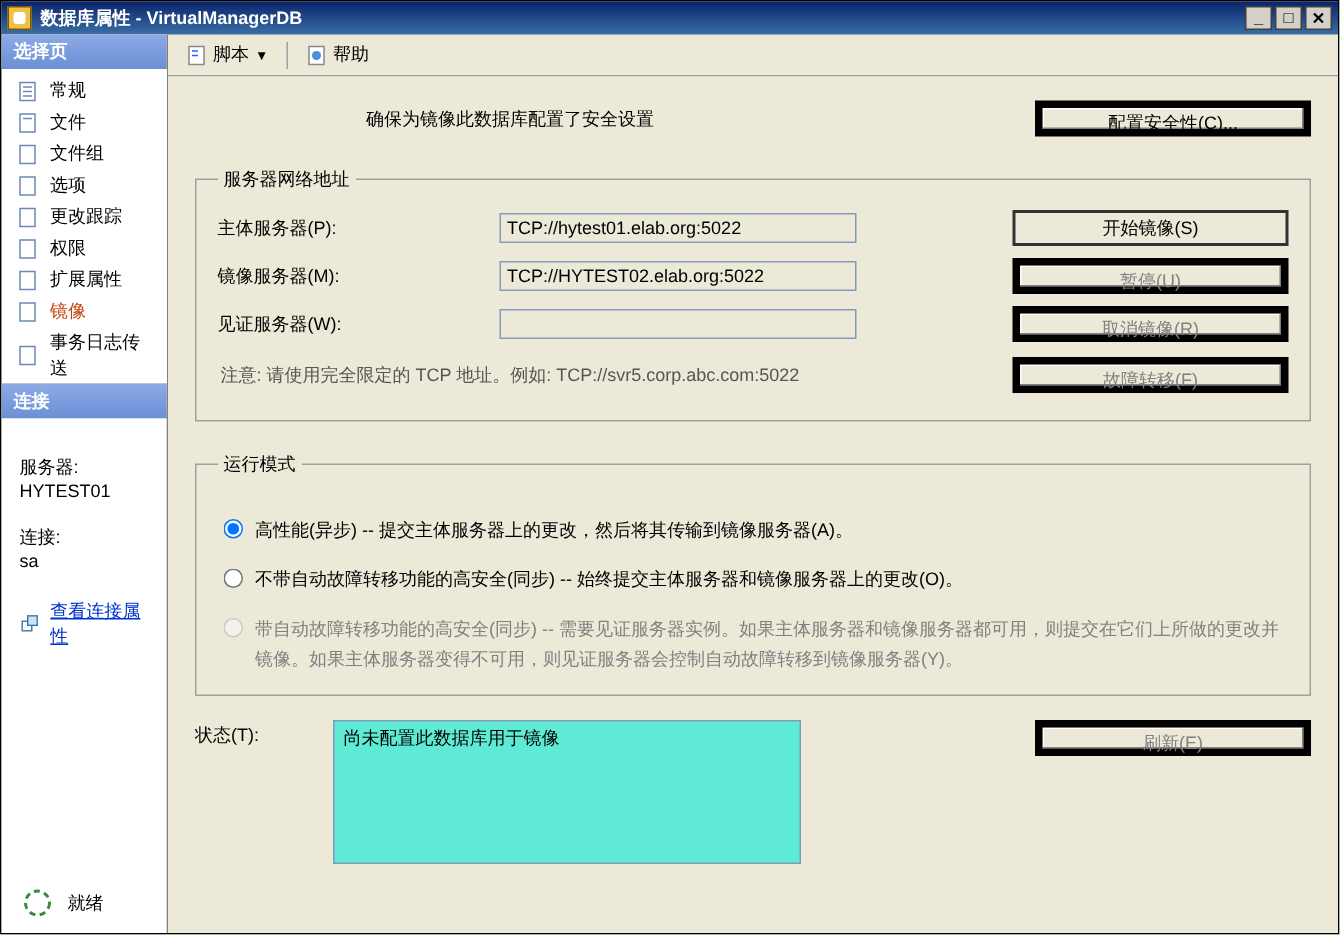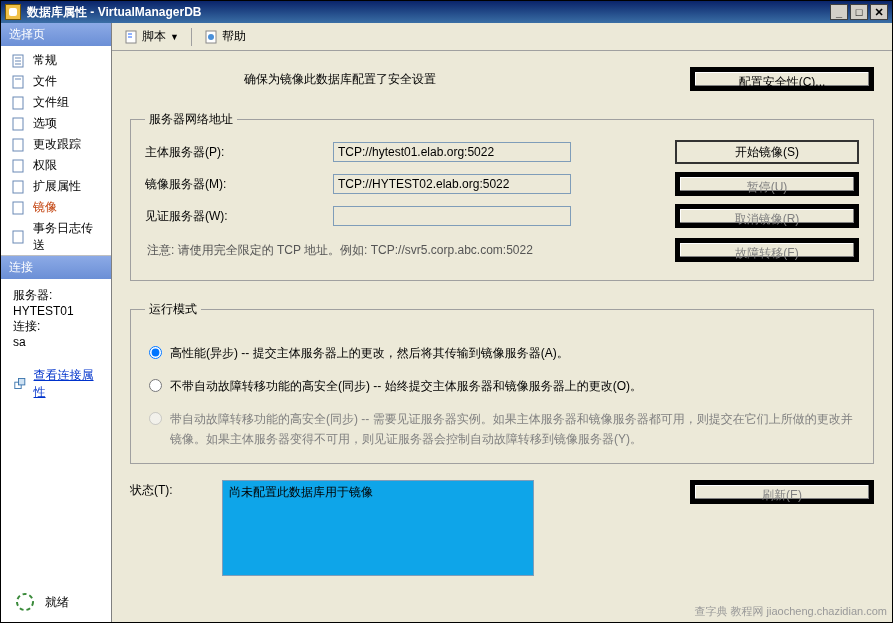--- a/index.html
+++ b/index.html
@@ -6,28 +6,28 @@
   html, body { margin:0; padding:0; font-family: "Microsoft YaHei", SimSun, Arial, sans-serif; font-size:12px; background:#e8e8e8; }
   .window { width:893px; height:623px; background:#ece9d8; display:flex; flex-direction:column; border:1px solid #000; }
   .titlebar { height:22px; background:linear-gradient(to bottom,#0a246a,#3a6ea5); color:#fff; display:flex; align-items:center; padding:0 4px; font-weight:bold; }
   .title-icon { width:16px; height:16px; background:#f0c046; border:1px solid #7a5a00; margin-right:6px; display:flex; align-items:center; justify-content:center; }
   .title-icon::after{ content:""; width:8px; height:8px; background:#fff; border-radius:2px; }
   .titlebar .spacer { flex:1; }
   .win-buttons { display:flex; gap:2px; }
   .win-btn { width:18px; height:16px; background:#d4d0c8; border:1px solid #404040; display:flex; align-items:center; justify-content:center; color:#000; font-size:11px; cursor:default; }
   .body { flex:1; display:flex; overflow:hidden; }
   .sidebar { width:225px; display:flex; flex-direction:column; background:#ece9d8; border-right:1px solid #808080; }
-  .side-header { background:linear-gradient(to bottom,#8caae6,#6b8fd6); color:#fff; padding:3px 8px; font-weight:normal; }
+  .side-header { background:linear-gradient(to bottom,#8caae6,#6b8fd6); color:#fff; padding:3px 8px; font-weight:bold; }
   .side-panel { background:#fff; flex-shrink:0; padding:4px 0; border-bottom:1px solid #c0c0c0; }
   .side-panel.nav { height:210px; overflow-y:auto; }
   .tree-item { display:flex; align-items:center; padding:2px 8px 2px 10px; cursor:default; }
   .tree-item.sel { color:#c2410c; }
   .tree-icon { width:16px; height:16px; margin-right:6px; flex-shrink:0; }
   .conn-body { background:#fff; padding:8px 12px; flex:1; }
-  .conn-body .lbl { margin-top:0; display:block; }
+  .conn-body .lbl { margin-top:16px; display:block; }
   .conn-body .val { color:#000; }
   .conn-link { color:#0033cc; text-decoration:underline; margin-top:18px; display:flex; align-items:center; }
   .conn-link svg { margin-right:6px; }
   .progress-body { background:#fff; padding:10px 14px; display:flex; align-items:center; }
   .progress-body svg { margin-right:10px; }
   .toolbar { height:28px; background:#ece9d8; border-bottom:1px solid #a0a0a0; display:flex; align-items:center; padding:0 8px; gap:4px; }
   .tool-item { display:flex; align-items:center; gap:2px; padding:2px 4px; cursor:default; }
   .tool-sep { width:1px; height:18px; background:#a0a0a0; margin:0 4px; }
   .content { flex:1; background:#ece9d8; padding:16px 18px 8px 18px; overflow:hidden; display:flex; flex-direction:column; }
   .intro-row { display:flex; align-items:center; margin-bottom:10px; }
@@ -43,21 +43,21 @@
   input.text { width:238px; height:20px; background:#fff; border:1px solid #7f9db9; padding:1px 4px; font-family:inherit; font-size:12px; }
   input.text[readonly] { background:#ece9d8; color:#000; }
   input.text.empty { background:#ece9d8; }
   .note-row { margin:10px 0 4px 0; color:#555; padding-left:2px; display:flex; align-items:center;}
   .note-row .gap{flex:1;}
   .radio-row { display:flex; align-items:flex-start; margin:14px 0 0 4px; line-height:1.6; }
   .radio-row input { margin:2px 8px 0 0; }
   .radio-row.disabled { color:#808080; }
   .status-row { display:flex; align-items:flex-start; margin-top:6px; }
   .status-row .lbl { width:92px; padding-top:2px; }
-  textarea.status { width:312px; height:96px; background:#0ea5e9; border:1px solid #7f9db9; color:#000; font-family:inherit; font-size:12px; padding:3px 6px; resize:none; }
+  textarea.status { width:312px; height:96px; background:#5eead4; border:1px solid #7f9db9; color:#000; font-family:inherit; font-size:12px; padding:3px 6px; resize:none; }
   .dd-arrow { font-size:9px; margin-left:2px; }
   .watermark { position:absolute; right:6px; bottom:4px; font-size:11px; color:#999; font-family:Arial; pointer-events:none;}
   .root { position:relative; width:893px; height:623px; }
 </style>
 </head>
 <body>
 
 <div class="root">
 <div class="window">
   <div class="titlebar">
@@ -231,15 +231,13 @@
         <div class="status-row">
           <span class="lbl">状态(T):</span>
           <textarea class="status" readonly="" style="">尚未配置此数据库用于镜像</textarea>
           <span style="flex:1"></span>
           <button class="btn" disabled="">刷新(E)</button>
         </div>
       </div>
     </div>
   </div>
 </div>
-<div class="watermark">查字典  教程网
-jiaocheng.chazidian.com</div>
 </div>
 
 </body></html>

